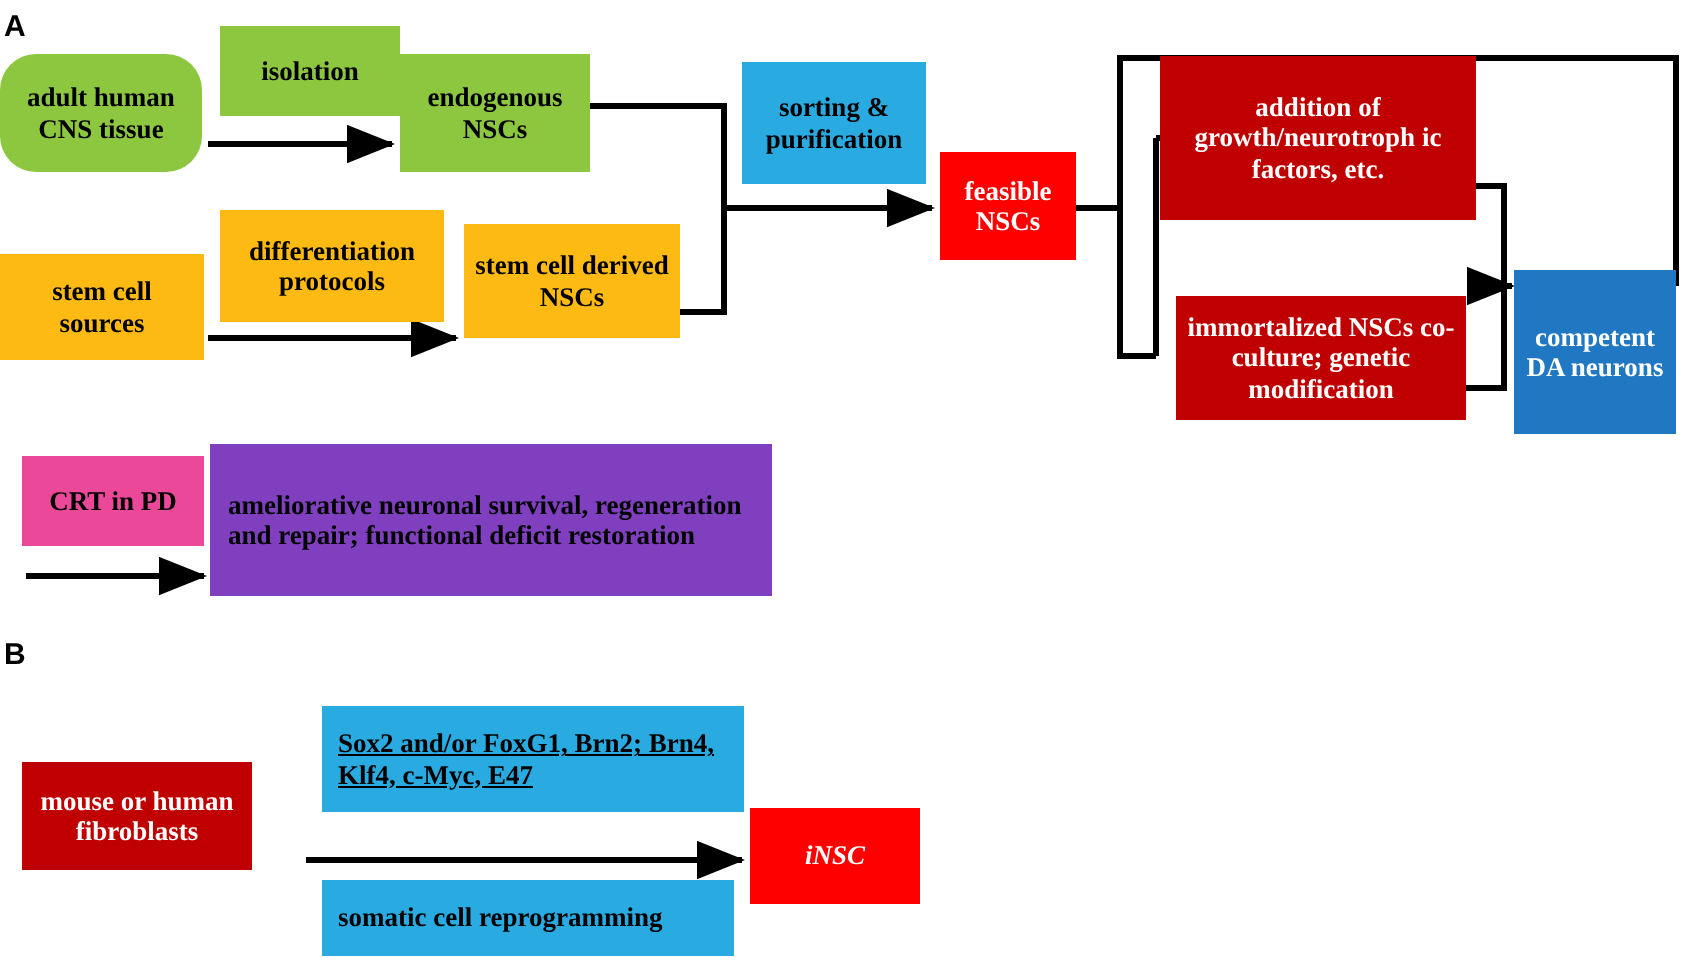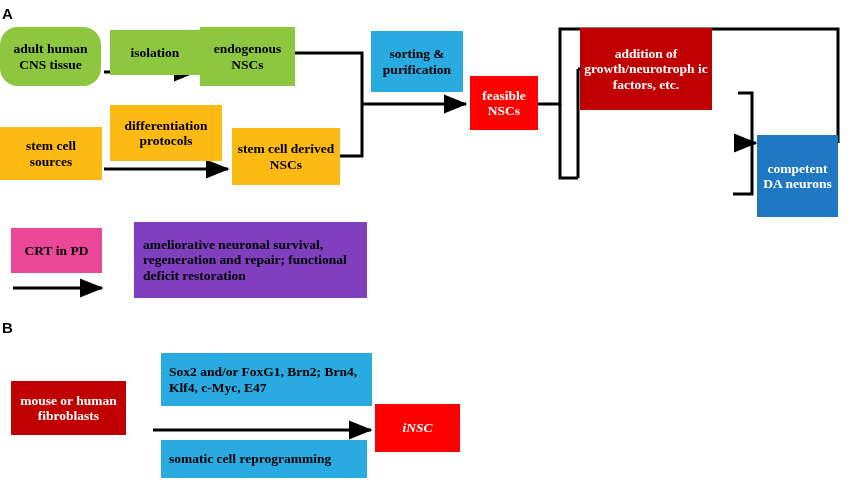--- a/index.html
+++ b/index.html
@@ -88,70 +88,73 @@
     <line x1="153" y1="430" x2="371" y2="430" stroke="#000" stroke-width="3" marker-end="url(#arrow)"></line>
   </svg>
 
   <div class="panel-label" style="left:2px; top:6px;">A</div>
   <div class="panel-label" style="left:2px; top:320px;">B</div>
 
   <div class="node" style="left:0px; top:27px; width:101px; height:59px; background:#8DC63F;border-radius:18px;">
     <span class="txt">adult human CNS tissue</span>
   </div>
 
-  <div class="node" style="left:110px; top:30px; width:90px; height:45px; background:#8DC63F;justify-content:flex-end;">
+  <div class="node" style="left:110px; top:13px; width:90px; height:45px; background:#8DC63F;justify-content:flex-end;">
     <span class="txt">isolation</span>
   </div>
 
   <div class="node" style="left:200px; top:27px; width:95px; height:59px; background:#8DC63F;">
     <span class="txt">endogenous NSCs</span>
   </div>
 
   <div class="node" style="left:0px; top:127px; width:102px; height:53px; background:#FDBA12;">
     <span class="txt">stem cell sources</span>
   </div>
 
   <div class="node" style="left:110px; top:105px; width:112px; height:56px; background:#FDBA12;">
     <span class="txt">differentiation protocols</span>
   </div>
 
-  <div class="node" style="left:232px; top:128px; width:108px; height:57px; background:#FDBA12;">
+  <div class="node" style="left:232px; top:112px; width:108px; height:57px; background:#FDBA12;">
     <span class="txt">stem cell derived NSCs</span>
   </div>
 
   <div class="node" style="left:371px; top:31px; width:92px; height:61px; background:#29ABE2;">
     <span class="txt">sorting &amp; purification</span>
   </div>
 
   <div class="node white-text" style="left:470px; top:76px; width:68px; height:54px; background:#FF0000;justify-content:flex-end;">
     <span class="txt">feasible NSCs</span>
   </div>
 
-  <div class="node white-text" style="left:580px; top:28px; width:132px; height:82px; background:#C00000;">
+  <div class="node white-text" style="left:580px; top:28px; width:158px; height:82px; background:#C00000;">
     <span class="txt">addition of growth/neurotroph ic factors, etc.</span>
   </div>
 
+  <div class="node white-text" style="left:588px; top:148px; width:145px; height:62px; background:#C00000;">
+    <span class="txt">immortalized NSCs co-culture; genetic modification</span>
+  </div>
 
   <div class="node white-text" style="left:757px; top:103px; width:81px; height:82px; background:#1F78C1;margin-top:32px;">
     <span class="txt">competent DA neurons</span>
   </div>
 
   <div class="node" style="left:11px; top:228px; width:91px; height:45px; background:#ec4899;align-items:center;">
     <span class="txt">CRT in PD</span>
   </div>
 
-  <div class="node left-align" style="left:105px; top:222px; width:233px; height:76px; background:#7F3FBF; padding-left:9px; padding-right:6px;margin-left:29px;">
+  <div class="node left-align" style="left:105px; top:222px; width:281px; height:76px; background:#7F3FBF; padding-left:9px; padding-right:6px;">
     <span class="txt">ameliorative  neuronal  survival, regeneration and repair; functional deficit restoration</span>
   </div>
 
   <div class="node white-text" style="left:11px; top:381px; width:115px; height:54px; background:#C00000;">
     <span class="txt">mouse or human fibroblasts</span>
   </div>
 
-  <div class="node left-align" style="left:161px; top:353px; width:211px; height:53px; background:#29ABE2; padding-left:8px;">
+  <div class="node left-align" style="left:161px; top:353px; width:211px; height:53px; background:#29ABE2; padding-left:8px;text-decoration:underline;">
     <span class="txt">Sox2  and/or  FoxG1,  Brn2; Brn4, Klf4, c-Myc, E47</span>
   </div>
 
   <div class="node left-align" style="left:161px; top:440px; width:206px; height:38px; background:#29ABE2; padding-left:8px;">
     <span class="txt">somatic cell reprogramming</span>
   </div>
 
   <div class="node white-text" style="left:375px; top:404px; width:85px; height:48px; background:#FF0000;font-style:italic;">
     <span class="txt">iNSC</span>
   </div>

